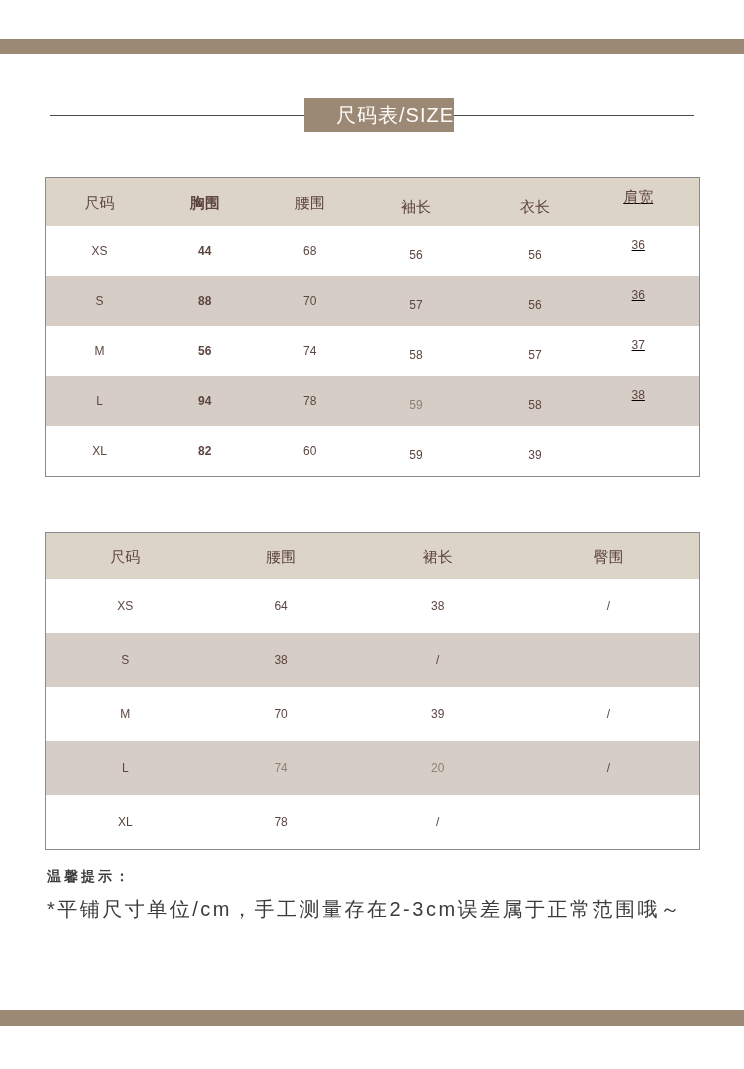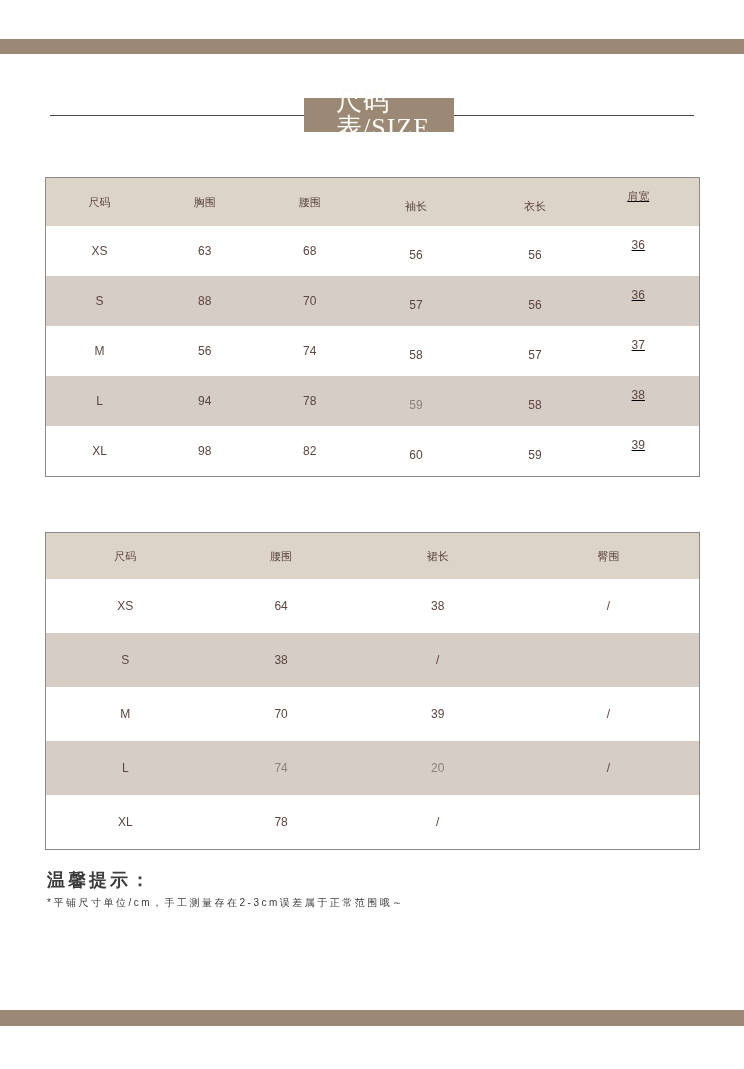--- a/index.html
+++ b/index.html
@@ -24,61 +24,61 @@
 
   
   .title-line{position:absolute;top:115px;height:1px;background:var(--divider);}
   #title-line-left{left:50px;width:255px;}
   #title-line-right{left:453px;width:241px;}
   .title-box{
     position:absolute;top:98px;left:304px;width:150px;height:34px;
     background:var(--bar);display:flex;align-items:center;justify-content:center;
   }
   .title-box span{
-    font-family:Liberation Serif, serif;
-    color:var(--title-text);font-size:26px;letter-spacing:1px;line-height:1;margin-left:32px;
+    font-family:Liberation Sans, sans-serif;
+    color:var(--title-text);font-size:20px;letter-spacing:1px;line-height:1;margin-left:32px;
   }
 
   
   .size-table{
     position:absolute;left:45px;width:653px;
     border:1px solid var(--border);background:#ffffff;box-sizing:content-box;
   }
   .trow{display:flex;align-items:center;}
   .trow.thead{background:var(--header-bg);}
   .trow.stripe{background:var(--stripe-bg);}
   .cell{display:flex;align-items:center;justify-content:center;height:100%;}
   .cell span{font-size:12px;color:var(--cell-text);line-height:1;}
-  .thead .cell span{font-size:11px;}
+  .thead .cell span{font-size:15px;}
   .cell span.muted{color:var(--muted-text);}
 
   #table1{top:177px;}
   #table1 .trow{height:50px;}
   #table1 .trow.thead{height:48px;}
   #table1 .cell:nth-child(1){width:16.4%;}
-  #table1 .cell:nth-child(2){width:15.8%;}
+  #table1 .cell:nth-child(2){width:15.8%;font-weight:bold;}
   #table1 .cell:nth-child(3){width:16.4%;}
   #table1 .cell:nth-child(4){width:16.1%;margin-top:8px;}
   #table1 .cell:nth-child(5){width:16.7%;}
   #table1 .cell:nth-child(6){width:18.6%;text-decoration:underline;}
   #table1 .cell:nth-child(5) span{transform:translateY(4px);margin-left:24px;}
   #table1 .cell:nth-child(6) span{transform:translateY(-6px);}
 
   #table2{top:532px;}
   #table2 .trow{height:54px;}
   #table2 .trow.thead{height:46px;}
   #table2 .cell:nth-child(1){width:24.3%;}
   #table2 .cell:nth-child(2){width:23.4%;}
   #table2 .cell:nth-child(3){width:24.6%;}
   #table2 .cell:nth-child(4){width:27.7%;}
 
   
   .note{position:absolute;left:47px;color:var(--note-text);}
-  #note-title{top:868px;font-size:18px;letter-spacing:3px;font-weight:bold;}
-  #note-body{top:896px;font-size:10px;letter-spacing:2.5px;}
+  #note-title{top:868px;font-size:14px;letter-spacing:3px;font-weight:bold;}
+  #note-body{top:896px;font-size:20px;letter-spacing:2.5px;}
 </style>
 </head>
 <body style="--bar: #9b8875; --header-bg: #ddd4c8; --stripe-bg: #d6cec6; --border: #8a8a8a; --cell-text: #5d4540; --muted-text: #8d8178; --note-text: #3c3c3c; --title-text: #fdfcf8;">
 
 <div class="accent-bar" id="top-bar"></div>
 
 <div class="title-line" id="title-line-left"></div>
 <div class="title-line" id="title-line-right"></div>
 <div class="title-box">
   <span>尺码表/SIZE</span>
@@ -103,21 +103,21 @@
       </div>
       <div class="cell">
         <span>肩宽</span>
       </div>
     </div>
     <div class="trow">
       <div class="cell">
         <span>XS</span>
       </div>
       <div class="cell">
-        <span>63</span>
+        <span>44</span>
       </div>
       <div class="cell">
         <span>68</span>
       </div>
       <div class="cell">
         <span>56</span>
       </div>
       <div class="cell">
         <span>56</span>
       </div>
@@ -181,23 +181,20 @@
       <div class="cell">
         <span>58</span>
       </div>
       <div class="cell">
         <span>38</span>
       </div>
     </div>
     <div class="trow">
       <div class="cell">
         <span>XL</span>
-      </div>
-      <div class="cell">
-        <span>98</span>
       </div>
       <div class="cell">
         <span>82</span>
       </div>
       <div class="cell">
         <span>60</span>
       </div>
       <div class="cell">
         <span>59</span>
       </div>

